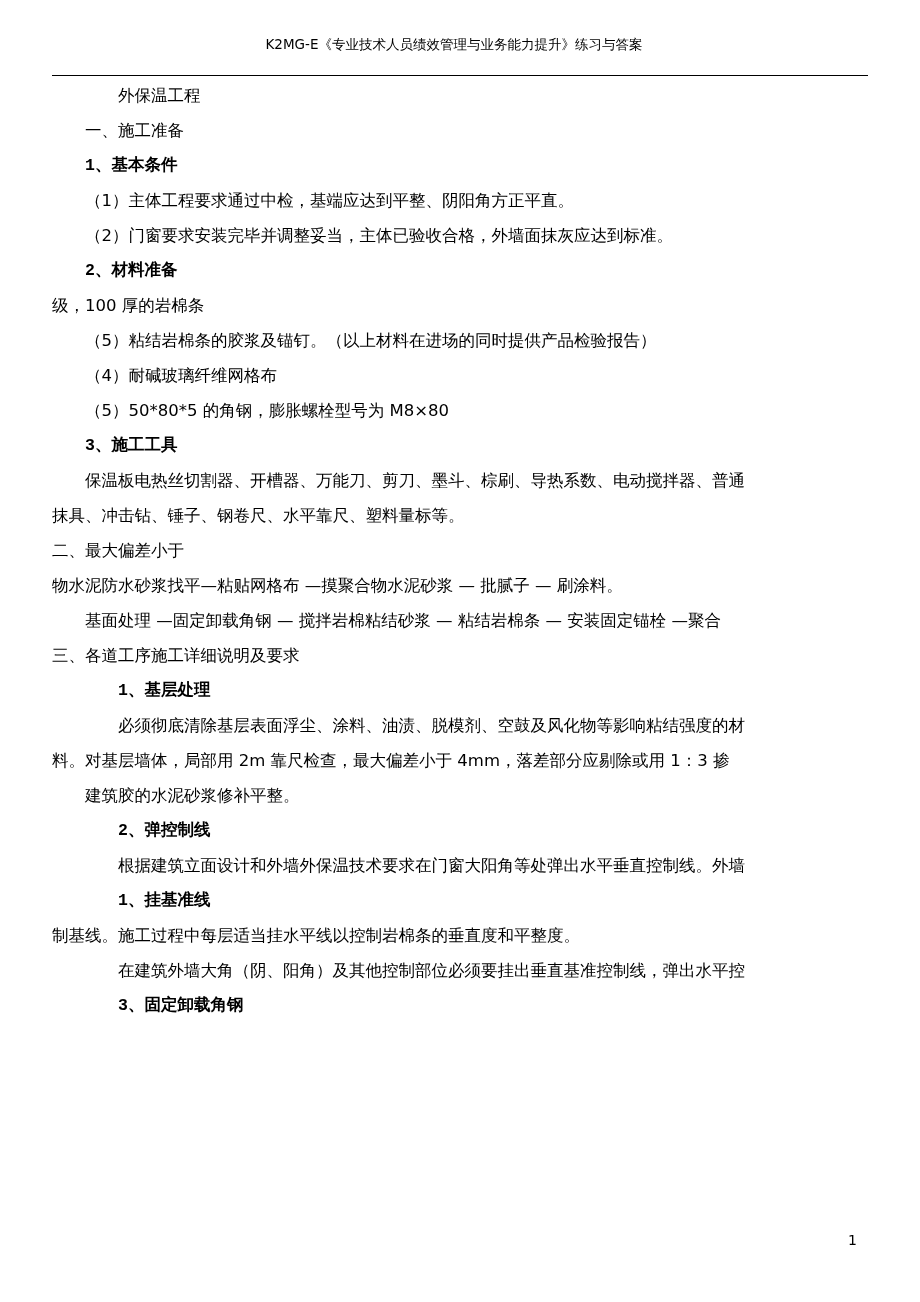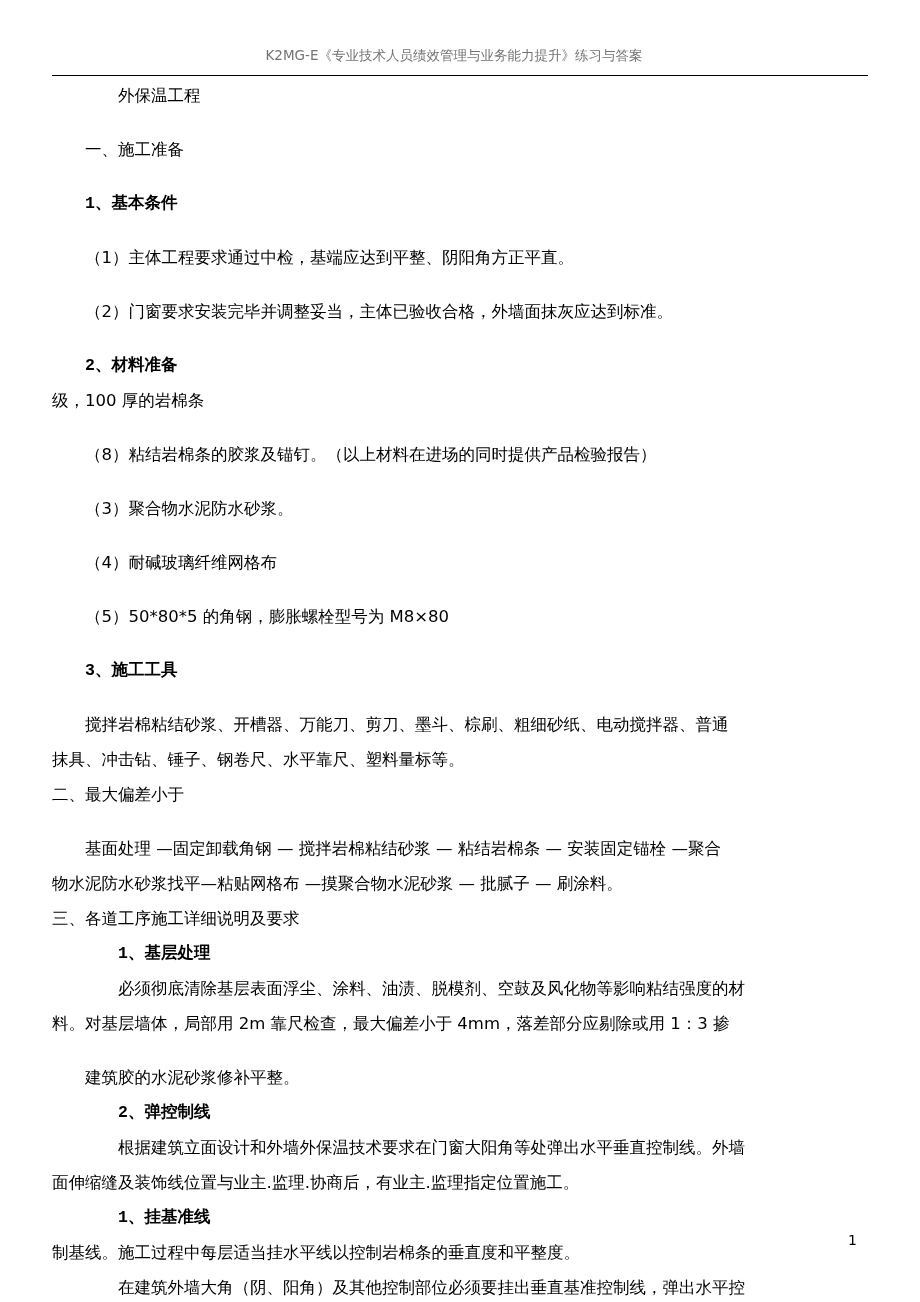--- a/index.html
+++ b/index.html
@@ -17,26 +17,26 @@
   }
   .page {
     width: 920px;
     height: 1302px;
     position: relative;
     box-sizing: border-box;
     padding: 0;
   }
   .header {
     position: absolute;
-    top: 47px;
+    top: 36px;
     left: 0;
     width: 908px;
     text-align: center;
     font-size: 13.5px;
-    color: #737373;
+    color: #000000;
     font-family: "DejaVu Sans", "Liberation Sans", sans-serif;
     white-space: nowrap;
   }
   .header .hdr-code {
     letter-spacing: 0px;
   }
   .header-rule {
     position: absolute;
     top: 75px;
     left: 52px;
@@ -55,21 +55,21 @@
   .ln {
     margin: 0;
     padding: 0;
     white-space: nowrap;
     font-size: 16.5px;
     line-height: 35px;
     height: 35px;
     font-family: "DejaVu Sans", "Liberation Sans", sans-serif;
   }
   .b { font-weight: bold; font-family: Liberation Mono, monospace; }
-  .ind1 { padding-left: 33px; margin-top: 19px; }   
+  .ind1 { padding-left: 33px; }   
   .ind2 { padding-left: 66px; }
   .pagenum {
     position: absolute;
     left: 848px;
     top: 1232px;
     font-size: 14px;
     font-family: "DejaVu Sans", "Liberation Sans", sans-serif;
   }
 </style>
 </head>
@@ -91,50 +91,48 @@
     <p class="ln b ind1">1、基本条件</p>
 
     <p class="ln ind1">（1）主体工程要求通过中检，基端应达到平整、阴阳角方正平直。</p>
 
     <p class="ln ind1">（2）门窗要求安装完毕并调整妥当，主体已验收合格，外墙面抹灰应达到标准。</p>
 
     <p class="ln b ind1">2、材料准备</p>
 
     <p class="ln">级，100 厚的岩棉条</p>
 
-    <p class="ln ind1">（8）粘结岩棉条的胶浆及锚钉。（以上材料在进场的同时提供产品检验报告）</p>
+    <p class="ln ind1">（5）粘结岩棉条的胶浆及锚钉。（以上材料在进场的同时提供产品检验报告）</p>
 
-    <p class="ln ind1">（3）聚合物水泥防水砂浆。</p>
 
     <p class="ln ind1">（4）耐碱玻璃纤维网格布</p>
 
     <p class="ln ind1">（5）50*80*5 的角钢，膨胀螺栓型号为 M8×80</p>
 
     <p class="ln b ind1">3、施工工具</p>
 
-    <p class="ln ind1">搅拌岩棉粘结砂浆、开槽器、万能刀、剪刀、墨斗、棕刷、粗细砂纸、电动搅拌器、普通</p>
+    <p class="ln ind1">保温板电热丝切割器、开槽器、万能刀、剪刀、墨斗、棕刷、导热系数、电动搅拌器、普通</p>
     <p class="ln">抹具、冲击钻、锤子、钢卷尺、水平靠尺、塑料量标等。</p>
 
     <p class="ln">二、最大偏差小于</p>
 
+    <p class="ln">物水泥防水砂浆找平—粘贴网格布 —摸聚合物水泥砂浆 — 批腻子 — 刷涂料。</p>
     <p class="ln ind1">基面处理 —固定卸载角钢 — 搅拌岩棉粘结砂浆 — 粘结岩棉条 — 安装固定锚栓 —聚合</p>
-    <p class="ln">物水泥防水砂浆找平—粘贴网格布 —摸聚合物水泥砂浆 — 批腻子 — 刷涂料。</p>
 
     <p class="ln">三、各道工序施工详细说明及要求</p>
 
     <p class="ln b ind2">1、基层处理</p>
 
     <p class="ln ind2">必须彻底清除基层表面浮尘、涂料、油渍、脱模剂、空鼓及风化物等影响粘结强度的材</p>
     <p class="ln">料。对基层墙体，局部用 2m 靠尺检查，最大偏差小于 4mm，落差部分应剔除或用 1：3 掺</p>
     <p class="ln ind1">建筑胶的水泥砂浆修补平整。</p>
 
     <p class="ln b ind2">2、弹控制线</p>
 
     <p class="ln ind2">根据建筑立面设计和外墙外保温技术要求在门窗大阳角等处弹出水平垂直控制线。外墙</p>
-    <p class="ln">面伸缩缝及装饰线位置与业主.监理.协商后，有业主.监理指定位置施工。</p>
 
     <p class="ln b ind2">1、挂基准线</p>
 
     <p class="ln">制基线。施工过程中每层适当挂水平线以控制岩棉条的垂直度和平整度。</p>
     <p class="ln ind2">在建筑外墙大角（阴、阳角）及其他控制部位必须要挂出垂直基准控制线，弹出水平控</p>
 
     <p class="ln b ind2">3、固定卸载角钢</p>
 
   </div>
 

